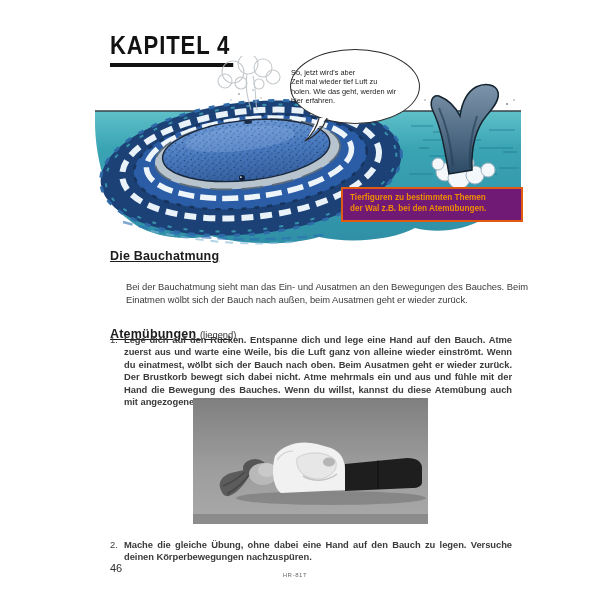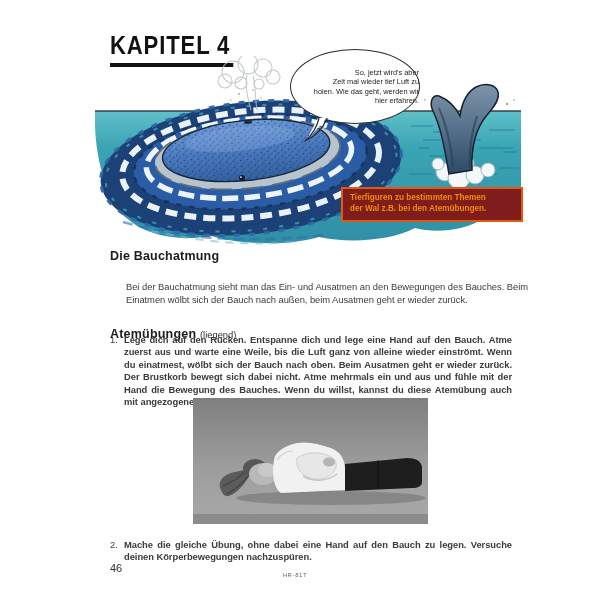--- a/index.html
+++ b/index.html
@@ -15,37 +15,38 @@
     display:inline-block;transform:scaleX(.85);transform-origin:left top;
     border-bottom:4px solid #121212;padding-bottom:2px;padding-right:4px;
     white-space:nowrap;
   }
 
   .illustration{position:absolute;left:93px;top:56px;width:430px;height:190px;z-index:1;}
 
   .speech-bubble{
     position:absolute;left:290px;top:49px;width:128px;height:73px;z-index:3;
     background:#ffffff;border:1.4px solid #2b2b2b;border-radius:50%;
-    display:flex;flex-direction:column;align-items:flex-end;justify-content:center;
+    display:flex;flex-direction:column;align-items:flex-start;justify-content:center;
     text-align:center;font-size:7.4px;line-height:9.3px;color:#222;
   }
   .speech-bubble span{white-space:nowrap;}
   .bubble-tail{position:absolute;left:303px;top:118px;z-index:4;}
 
   .callout{
     position:absolute;left:341px;top:187px;width:166px;z-index:5;
-    background:#7f1d1d;border:2px solid #E05A10;
+    background:#701a75;border:2px solid #E05A10;
     padding:4px 5px 5px 7px;
     font-size:8.2px;line-height:10.8px;font-weight:bold;color:#F28C00;
   }
   .callout span{display:block;white-space:nowrap;}
 
   .heading{
     position:absolute;left:110px;font-size:12.5px;font-weight:bold;color:#1c1c1c;
     letter-spacing:.2px;
+    text-decoration:underline;
   }
   .heading .suffix{font-size:9.4px;font-weight:normal;color:#2e2e2e;letter-spacing:0;}
   .h-bauch{top:249px;}
   .h-atem{top:311px;margin-top:16px;}
 
   .body-text{
     position:absolute;left:110px;width:402px;
     font-size:9.4px;line-height:12.4px;letter-spacing:-.05px;
     text-align:justify;color:#3b3b3b;
   }

